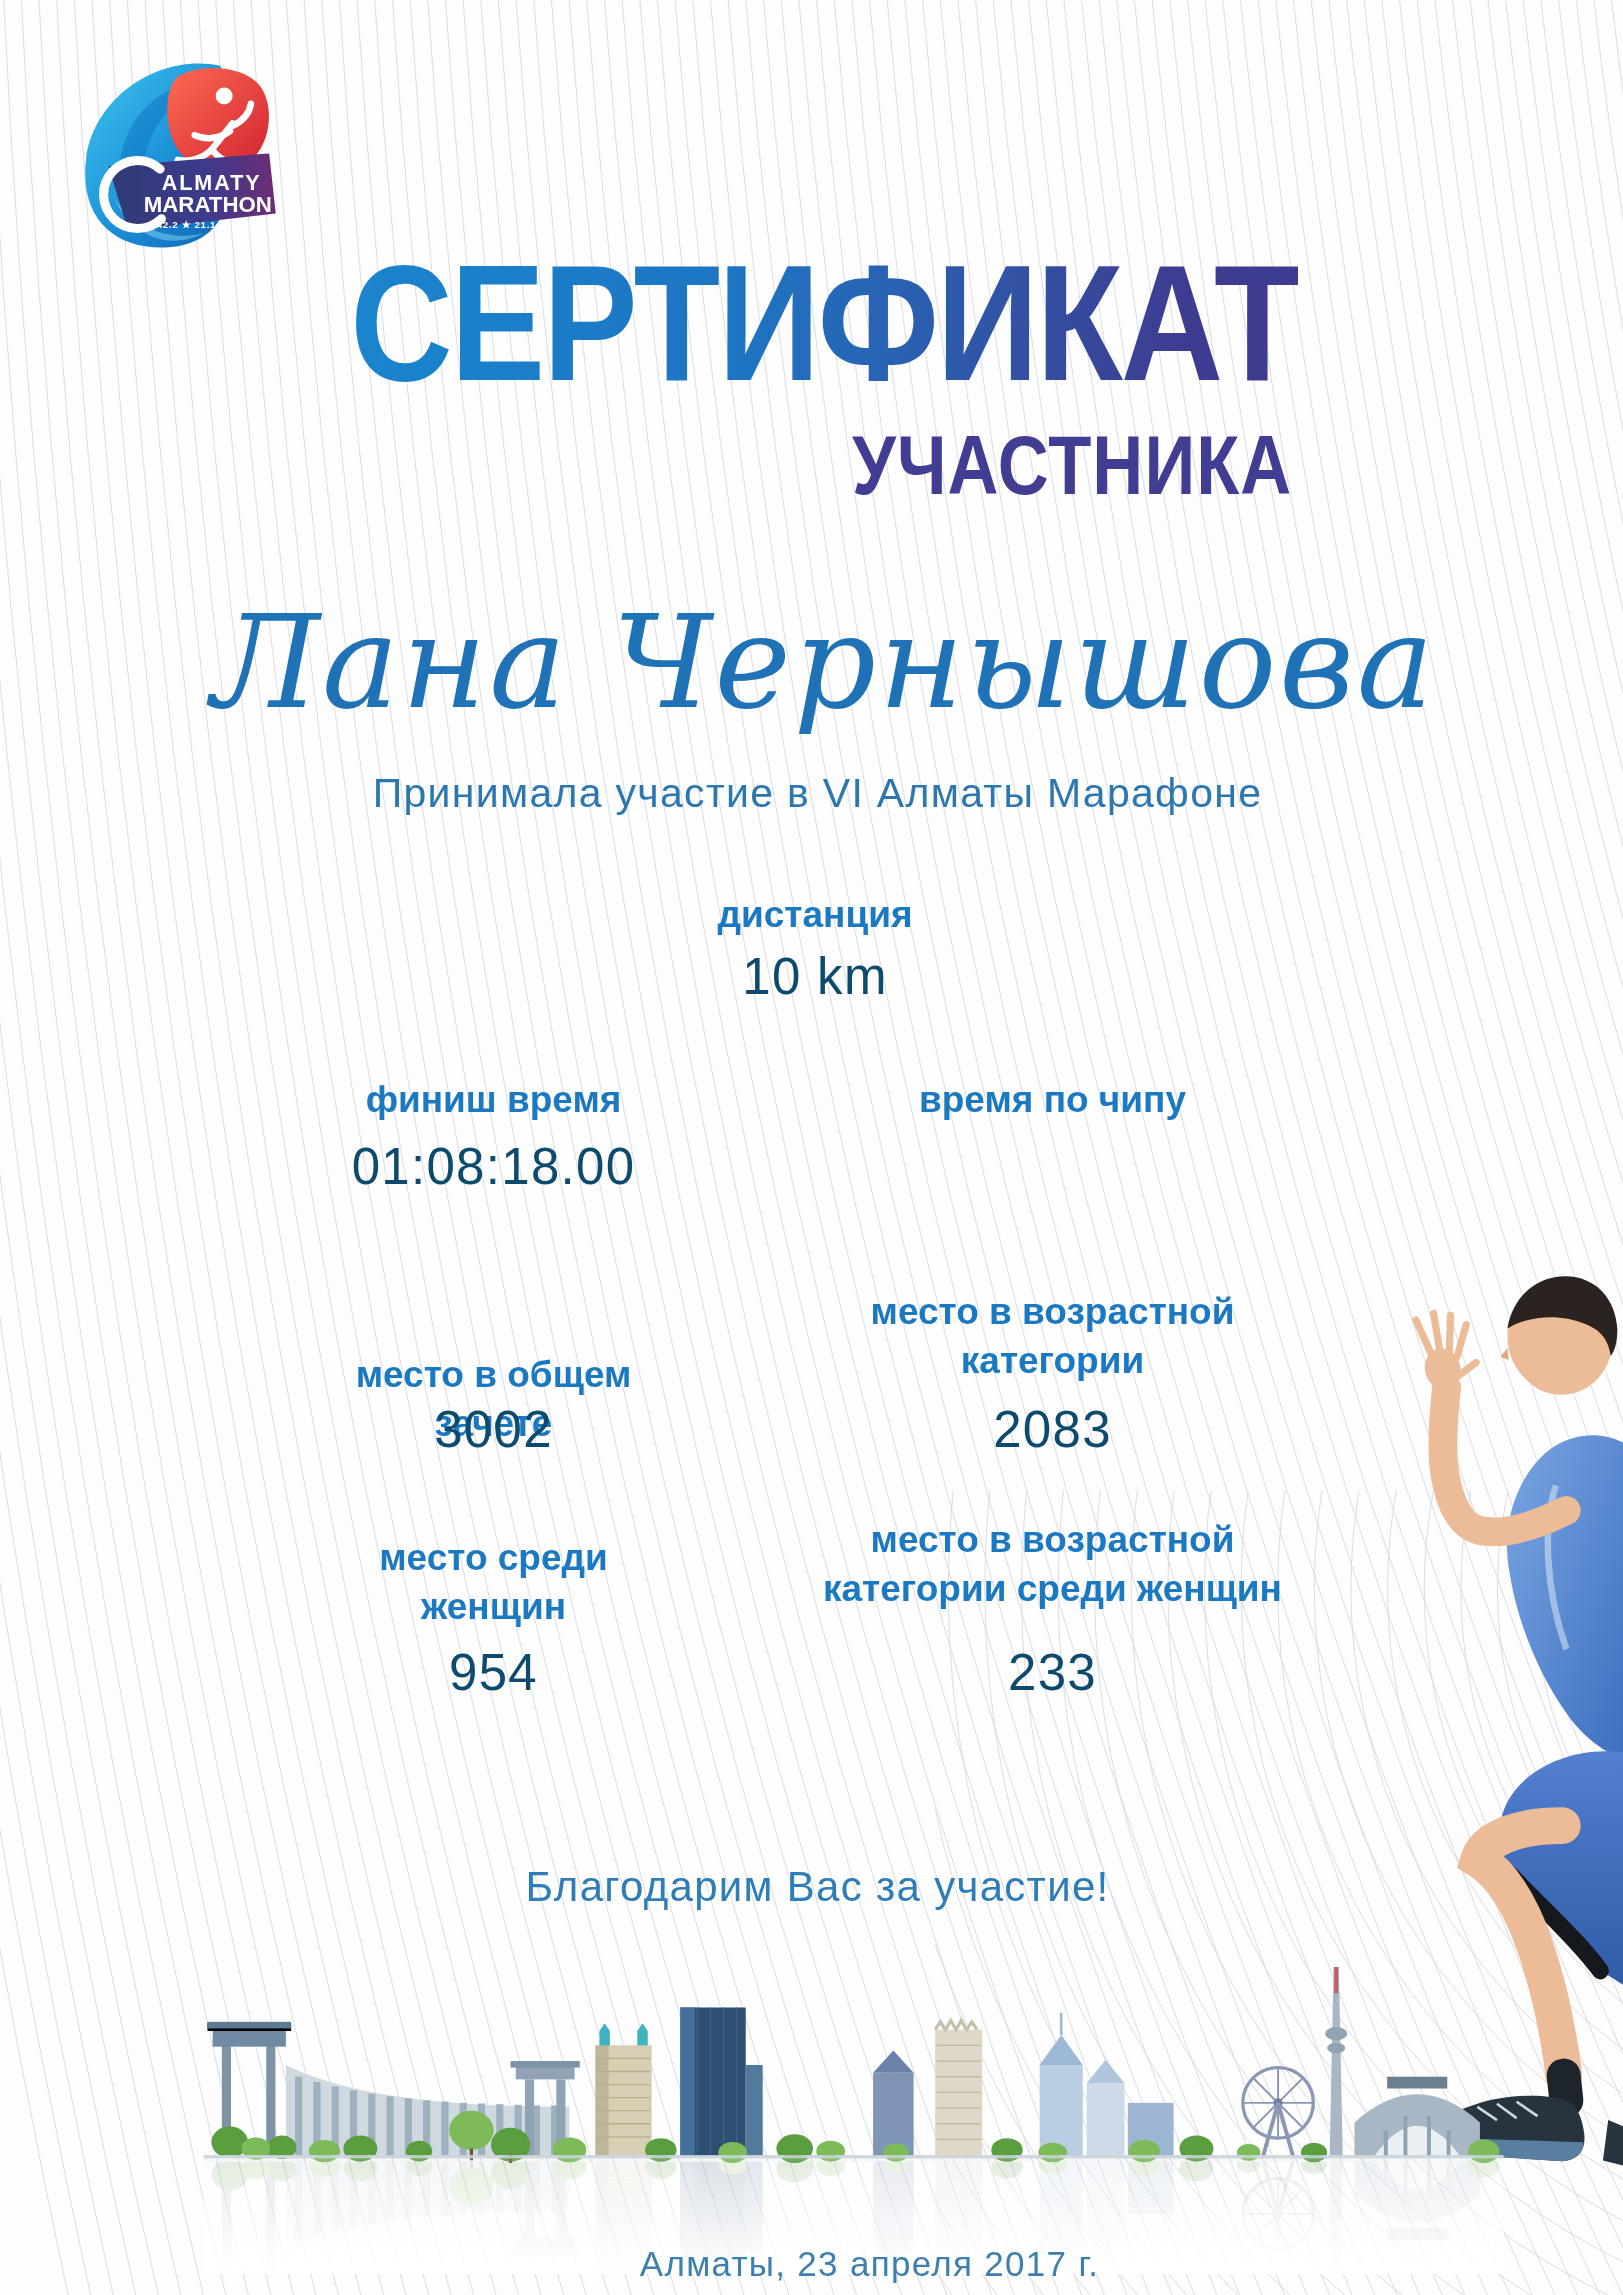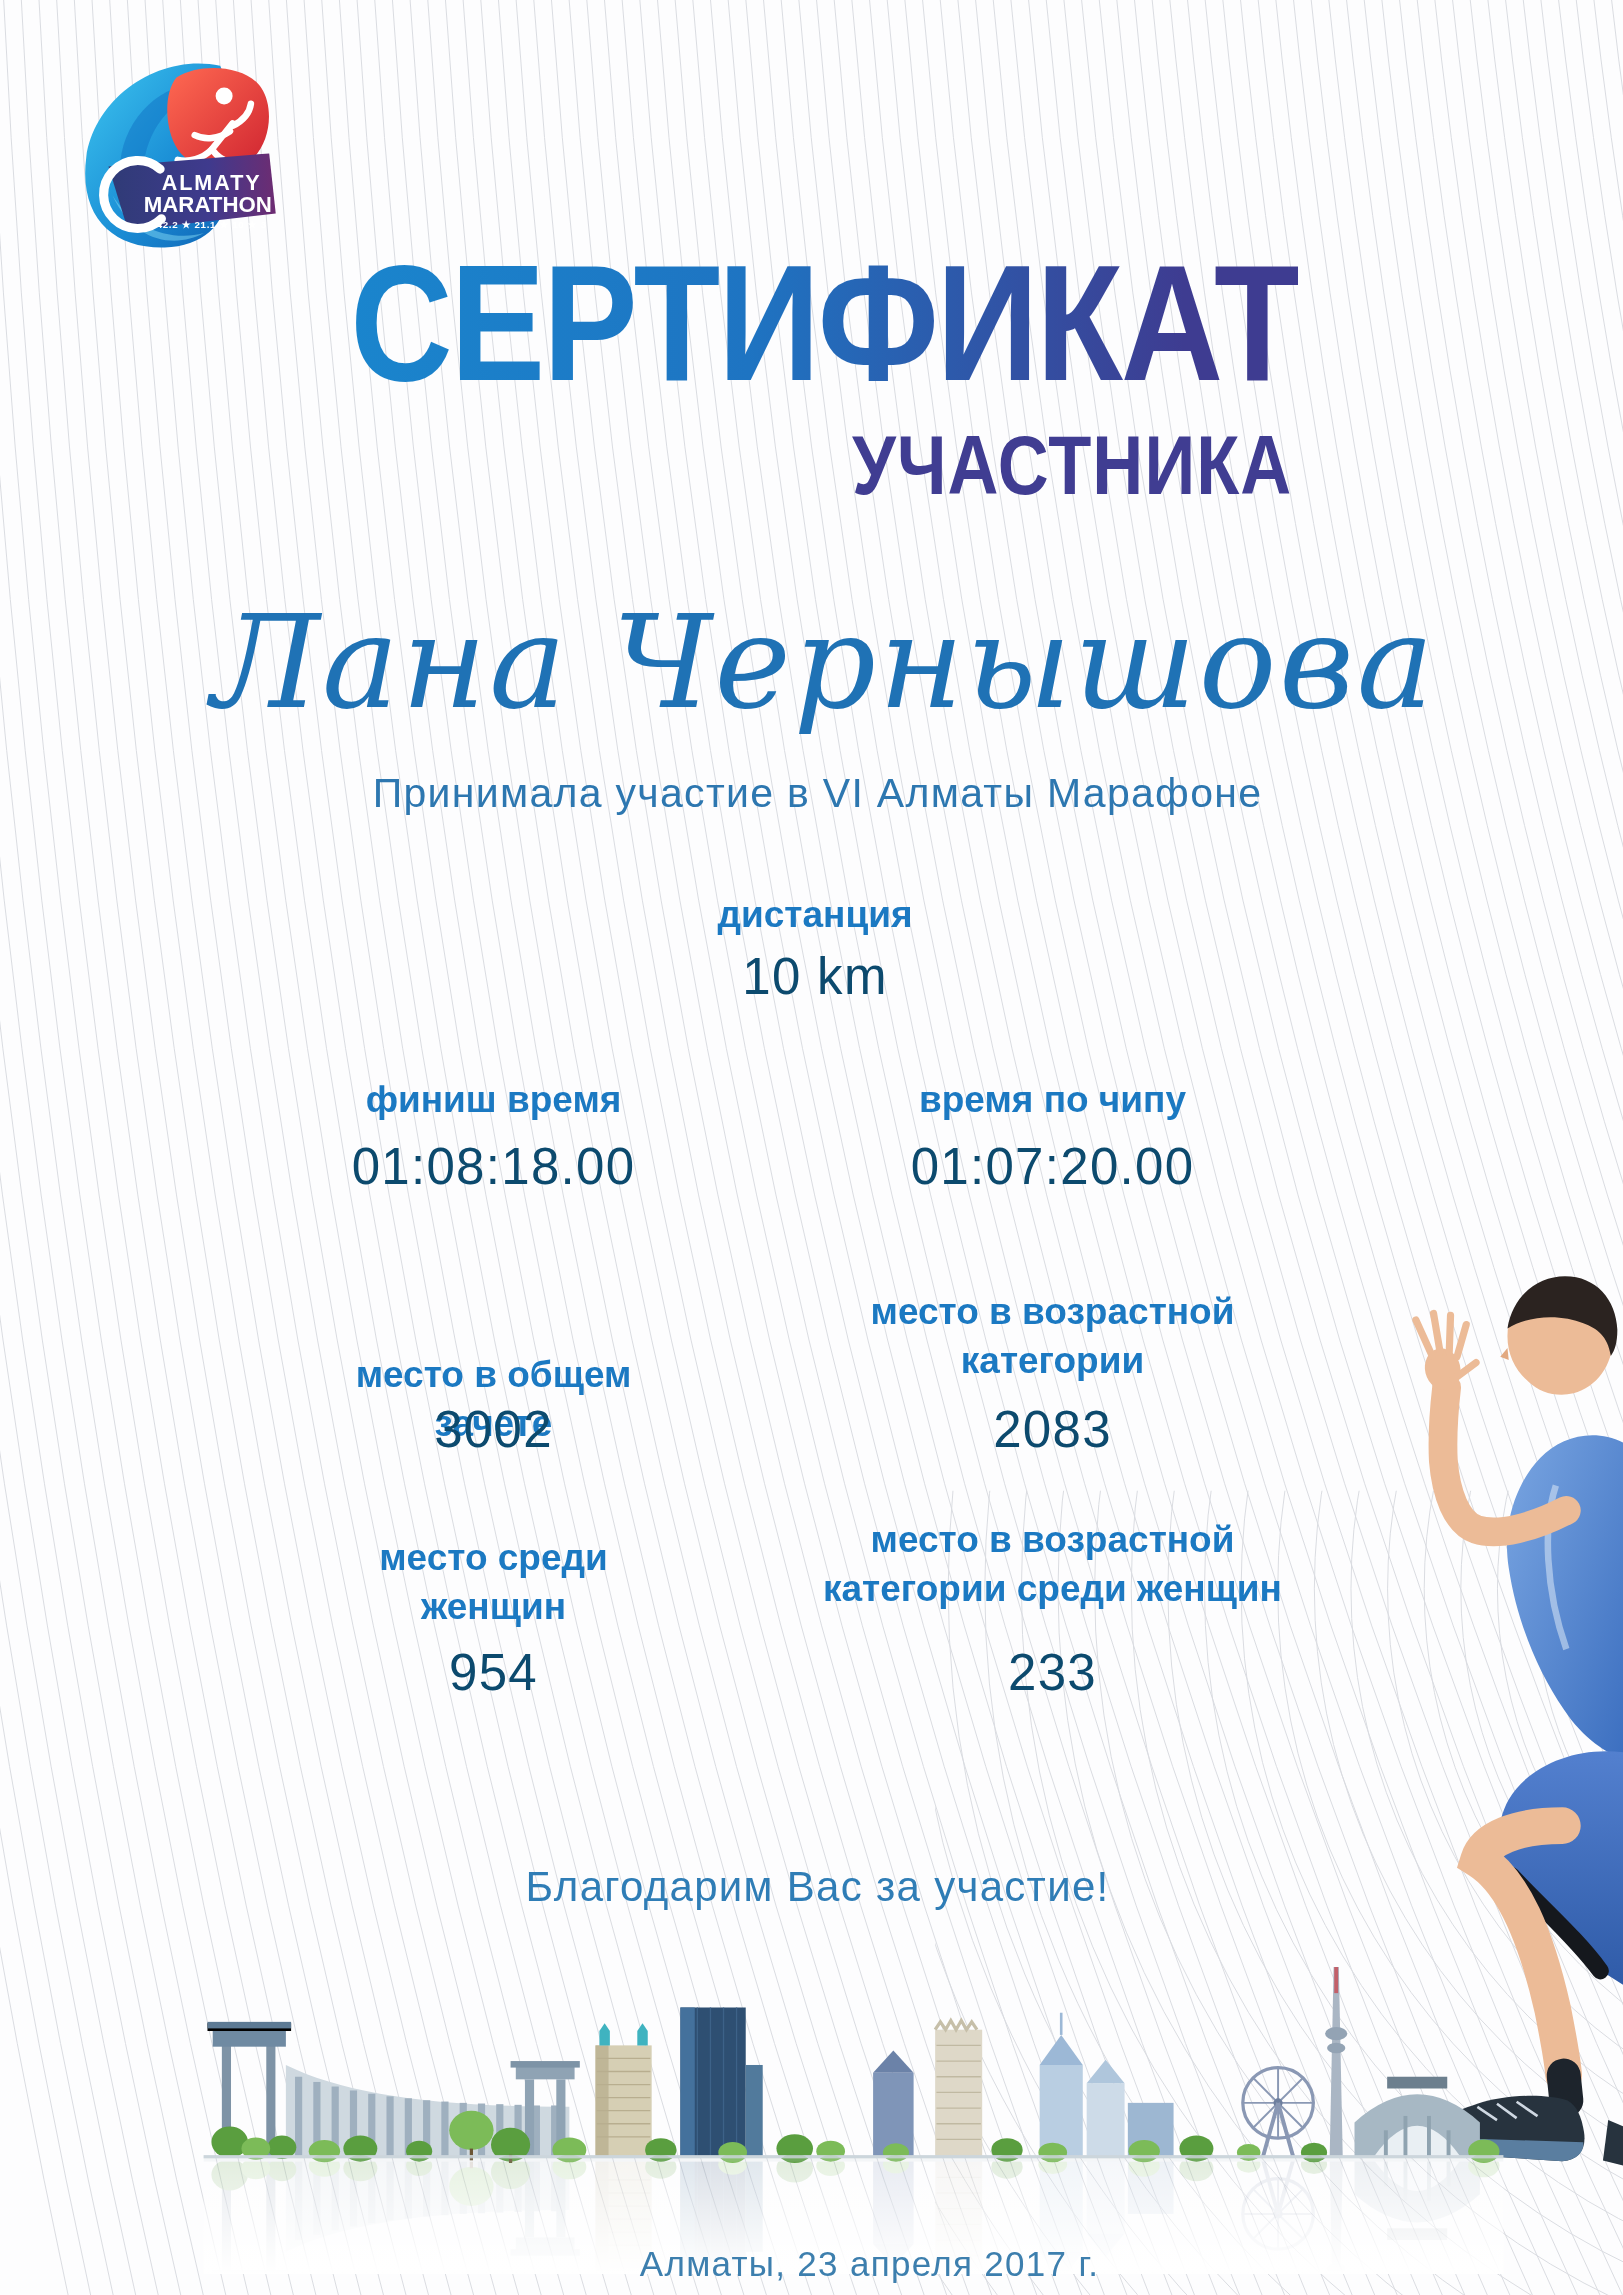--- a/index.html
+++ b/index.html
@@ -284,22 +284,20 @@
 
   <div class="center-col" style="top:891px;"><span class="flabel">дистанция</span></div>
   <div class="center-col" style="top:947px;"><span class="fvalue">10 km</span></div>
 
   <div class="col col-l" style="top:1076px;">
     <span class="flabel">финиш время</span></div>
   <div class="col col-l" style="top:1137px;">
     <span class="fvalue">01:08:18.00</span></div>
   <div class="col col-r" style="top:1076px;">
     <span class="flabel">время по чипу</span></div>
-  <div class="col col-r" style="top:1137px;">
-    <span class="fvalue">01:07:20.00</span></div>
 
   <div class="col col-l" style="top:1351px;">
     <span class="flabel wrapspan" style="max-width:307px;">место в общем зачете</span></div>
   <div class="col col-l" style="top:1400px;">
     <span class="fvalue">3002</span></div>
   <div class="col col-r" style="top:1288px;">
     <span class="flabel wrapspan" style="max-width:425px;">место в возрастной категории</span></div>
   <div class="col col-r" style="top:1400px;">
     <span class="fvalue">2083</span></div>
 

